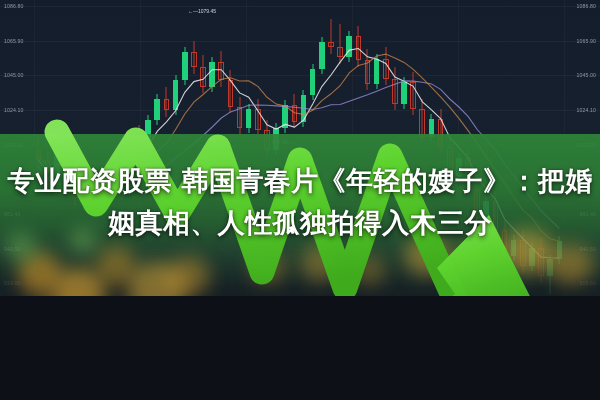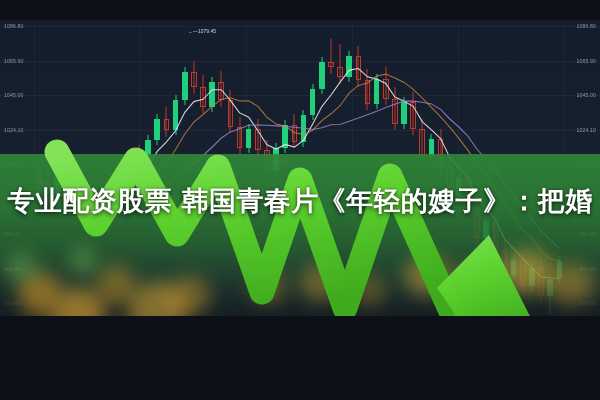--- a/index.html
+++ b/index.html
@@ -1,20 +1,19 @@
 <!DOCTYPE html>
 <html><head>
 <meta charset="utf-8">
 <style>
   html,body{margin:0;padding:0;background:#0d1117;}
   #stage{
     position:relative;width:600px;height:296px;overflow:hidden;
     font-family:"Liberation Sans","DejaVu Sans",sans-serif;
     background:#111821;
-    margin-top:20px;
   }
 
   
   .price-panel{position:absolute;left:0;top:0;width:600px;height:330px;
     background:linear-gradient(180deg,#141d2b 0%,#16202e 45%,#1b2636 75%,#17212f 100%);}
   .grid-line{position:absolute;left:0;width:600px;height:1px;background:rgba(255,255,255,.045);}
   .vgrid-line{position:absolute;top:0;height:330px;width:1px;background:rgba(255,255,255,.035);}
 
   .ax-lbl{position:absolute;font-size:5.2px;letter-spacing:.1px;
     color:#8e98a8;white-space:nowrap;}
@@ -502,15 +501,16 @@
       </defs>
 
       <polyline id="zigzag" points="57,132 96,204 136,140 177,214 218,147 262,272 300,160 345,288 390,156 455,300" fill="none" stroke="url(#agr)" stroke-width="25" stroke-linejoin="round" stroke-linecap="round" opacity=".97"></polyline>
 
       <polygon id="arrowhead" points="489,215 548,332 425,320 455,294 437,268" fill="url(#agr)" opacity=".97"></polygon>
     </svg>
   </div>
 
   <div class="headline">
     <div>专业配资股票 韩国青春片《年轻的嫂子》：把婚</div>
+    <div>姻真相、人性孤独拍得入木三分</div>
   </div>
 
 </div>
 
 </body></html>

